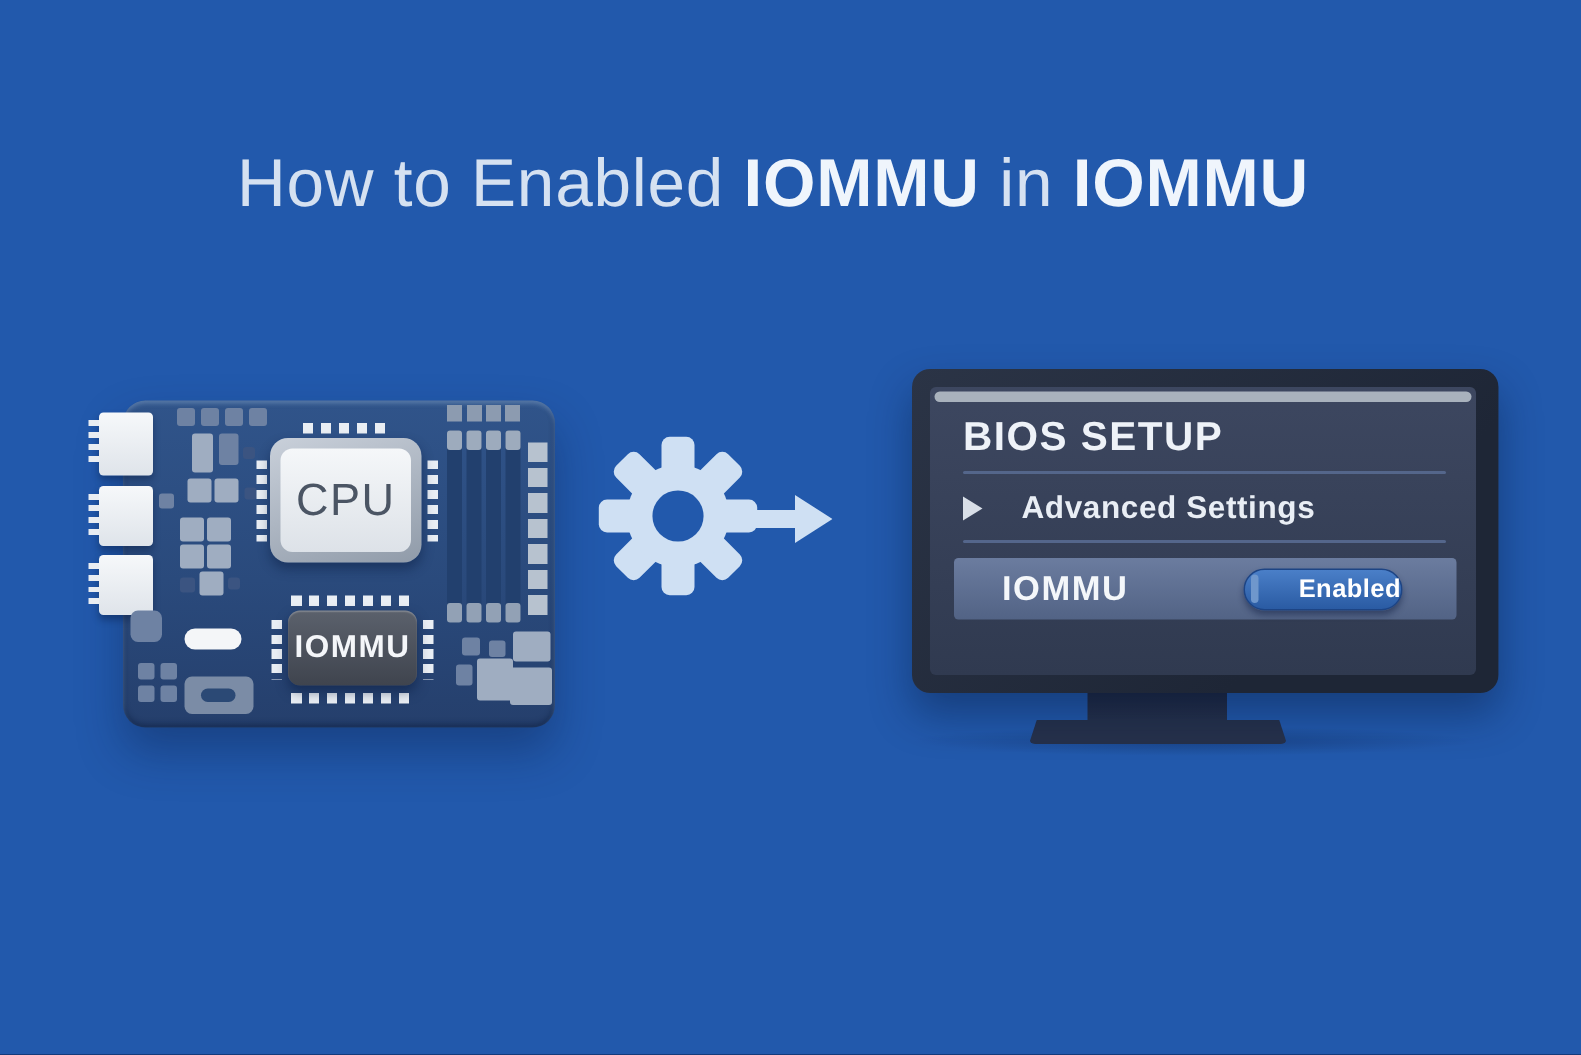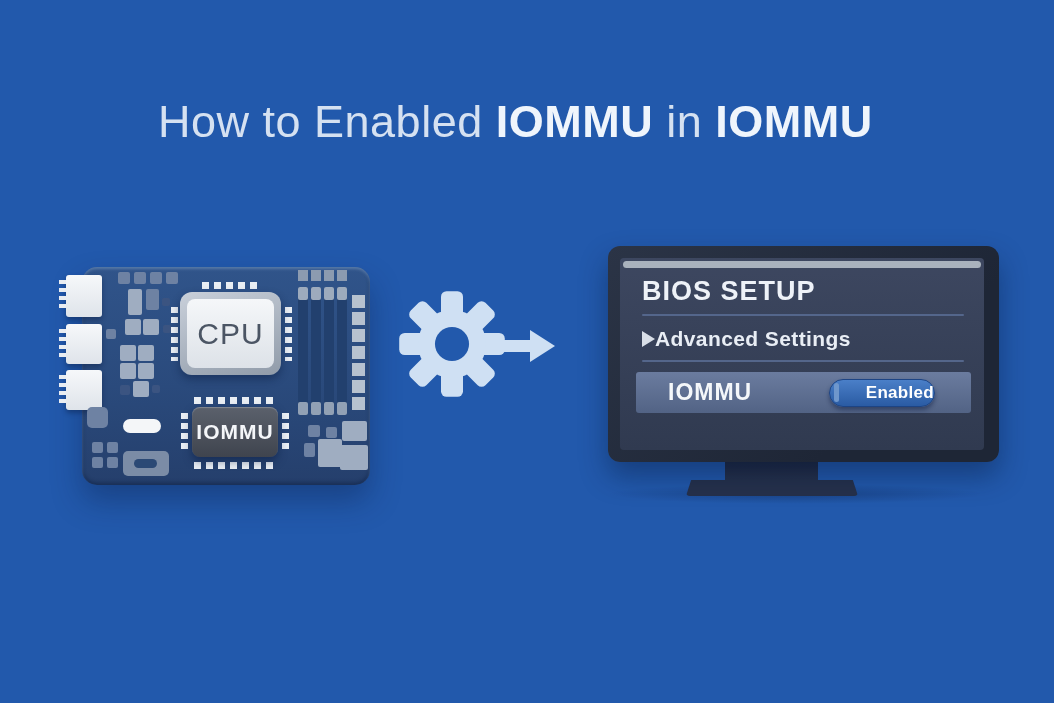--- a/index.html
+++ b/index.html
@@ -91,21 +91,21 @@
     background:linear-gradient(180deg,#3d4760 0%, #303a50 100%);
     border-radius:4px; overflow:hidden;
   }
   .glare{position:absolute; left:3px; right:3px; top:3px; height:7px; background:#a9b2bd; border-radius:4px;}
   .bios-heading{
     position:absolute; left:22px; top:18px; font-size:27px; font-weight:700;
     color:#eef2f8; letter-spacing:1px;
   }
   .screen-divider{position:absolute; left:22px; right:20px; height:2px; background:#54668b; border-radius:1px;}
   .d1{top:56px;} .d2{top:102px;}
-  .menu-row{position:absolute; left:22px; top:66px; height:30px; display:flex; align-items:center; gap:0;}
+  .menu-row{position:absolute; left:22px; top:66px; height:30px; display:flex; align-items:center; gap:26px;}
   .tri{width:0; height:0; border-left:13px solid #d9dfe8; border-top:8px solid transparent; border-bottom:8px solid transparent;}
   .menu-label{font-size:21px; font-weight:600; color:#e9eef5; letter-spacing:.4px;}
   .setting-row{
     position:absolute; left:16px; right:13px; top:114px; height:41px;
     background:linear-gradient(180deg,#6b7c9f 0%, #526385 100%);
     border-radius:3px; display:flex; align-items:center;
   }
   .setting-label{font-size:23px; font-weight:700; color:#f4f7fa; letter-spacing:1px; padding-left:32px;}
   .toggle{
     margin-left:auto; margin-right:36px; width:104px; height:26px;

